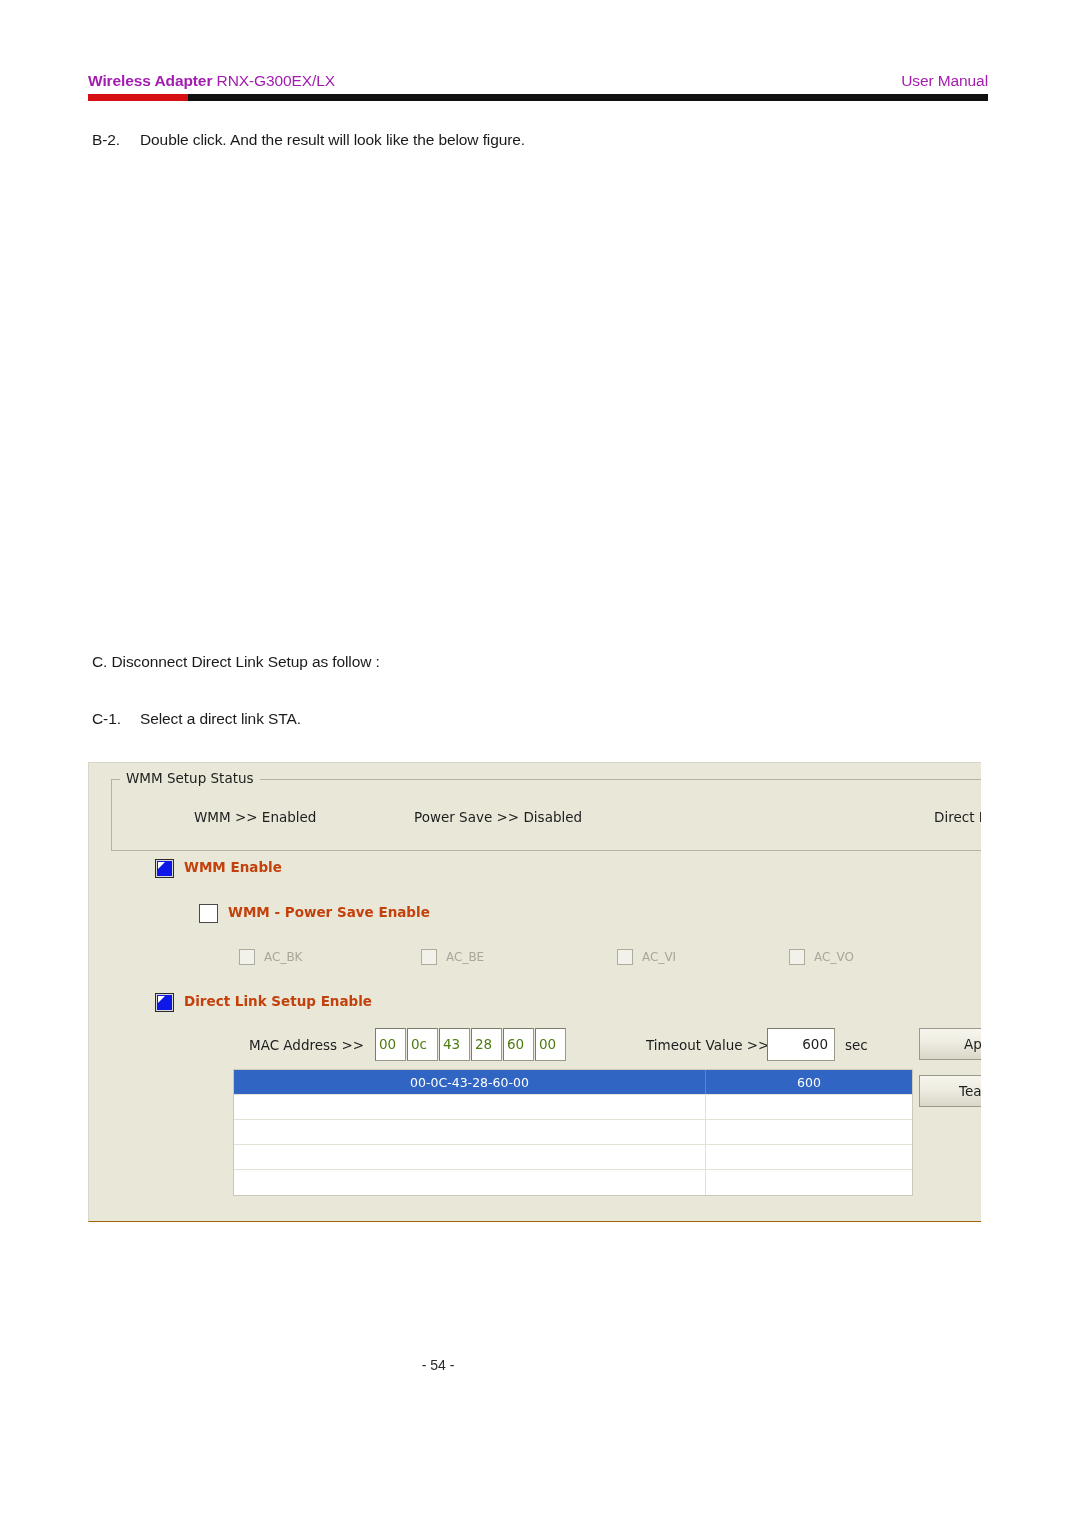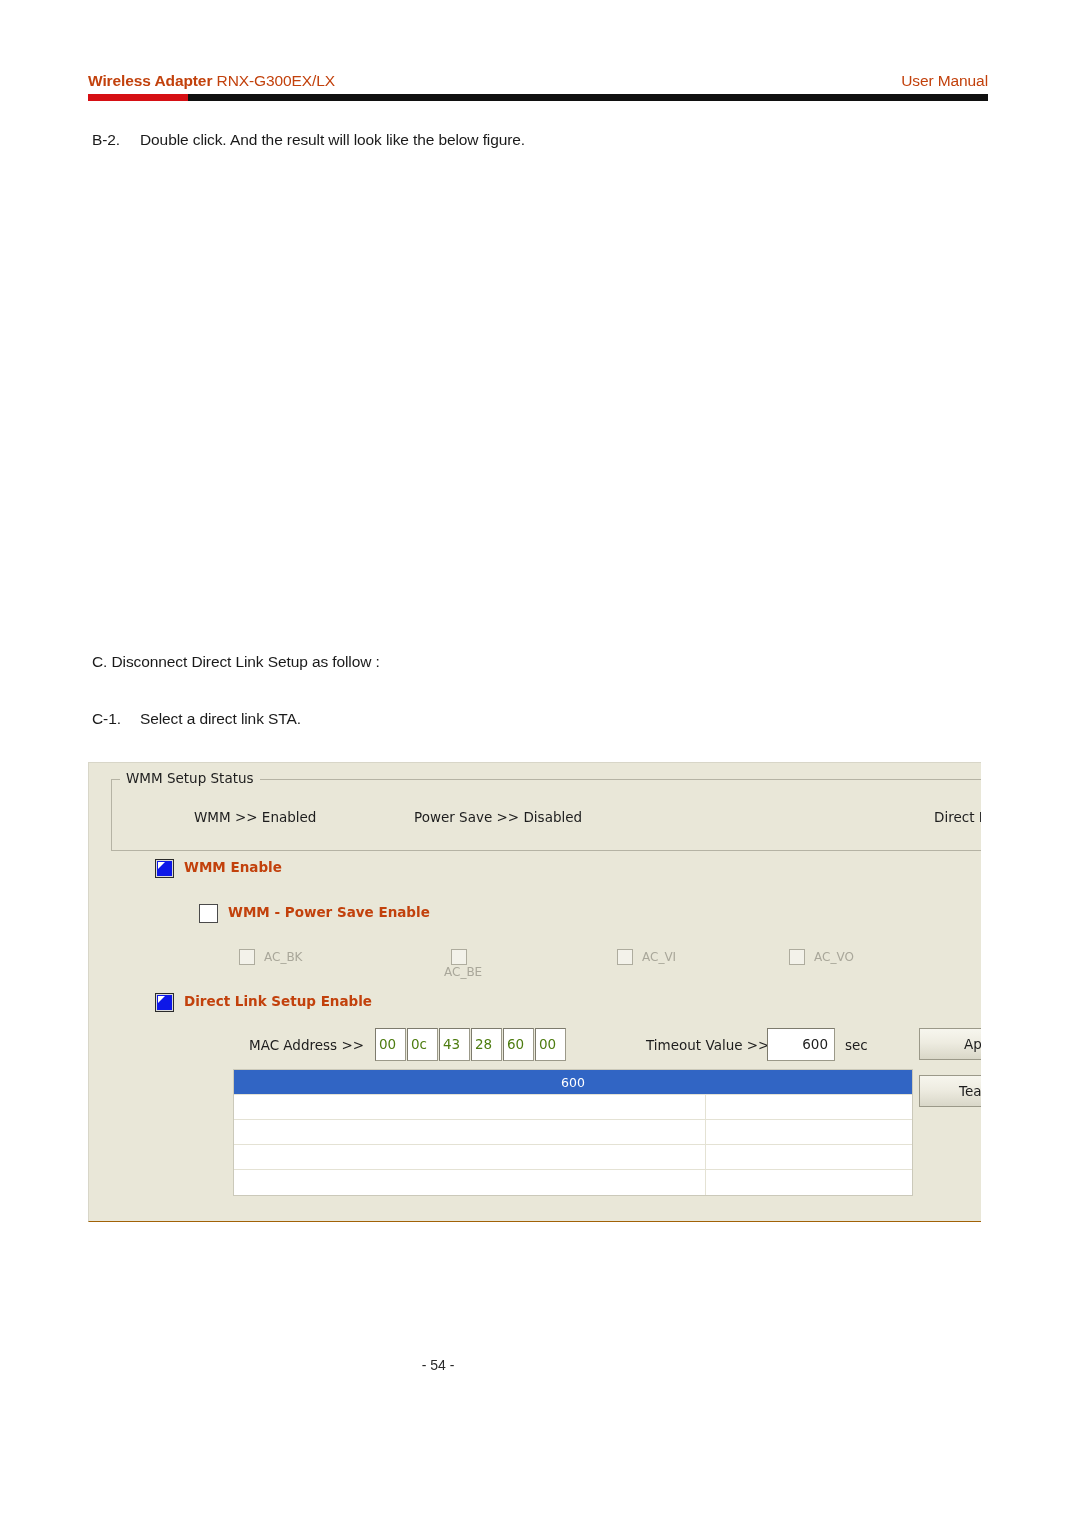--- a/index.html
+++ b/index.html
@@ -19,21 +19,21 @@
     left: 88px;
     top: 72px;
     width: 900px;
     height: 40px;
   }
   .doc-header-row {
     display: flex;
     justify-content: space-between;
     align-items: baseline;
     font-size: 15.5px;
-    color: #c2410c;
+    color: #a21caf;
     letter-spacing: -0.1px;
   }
   .hdr-left { white-space: nowrap; }
   .hdr-left b { font-weight: bold; }
   .hdr-left .model { font-weight: normal; }
   .hdr-right { white-space: nowrap; font-weight: normal; }
 
   .rule-wrap {
     position: absolute;
     left: 88px;
@@ -172,21 +172,21 @@
   .ac-item {
     position: absolute;
     display: flex;
     align-items: center;
     font-size: 12px;
     color: #a9a79a;
     white-space: nowrap;
   }
   .ac-item .cb-label { margin-left: 9px; }
   .ac-0 { left: 150px; }
-  .ac-1 { left: 346px; flex-direction: column; }
+  .ac-1 { left: 332px; }
   .ac-2 { left: 528px; }
   .ac-3 { left: 700px; }
 
   
   .mac-row {
     position: absolute;
     left: 0; top: 265px;
     height: 34px;
     font-size: 13.5px;
     color: #1d1d1d;
@@ -387,20 +387,21 @@
     <span class="timeout-label">Timeout Value &gt;&gt;</span>
     <span class="timeout-box">600</span>
     <span class="timeout-unit">sec</span>
   </div>
 
   <div class="btn btn-apply">Ap</div>
   <div class="btn btn-teardown">Tear</div>
 
   <div class="dls-table">
     <div class="dls-row selected">
+      <span class="dls-cell c-mac">00-0C-43-28-60-00</span>
       <span class="dls-cell c-to">600</span>
     </div>
     <div class="dls-row">
       <span class="dls-cell c-mac"></span>
       <span class="dls-cell c-to"></span>
     </div>
     <div class="dls-row">
       <span class="dls-cell c-mac"></span>
       <span class="dls-cell c-to"></span>
     </div>

